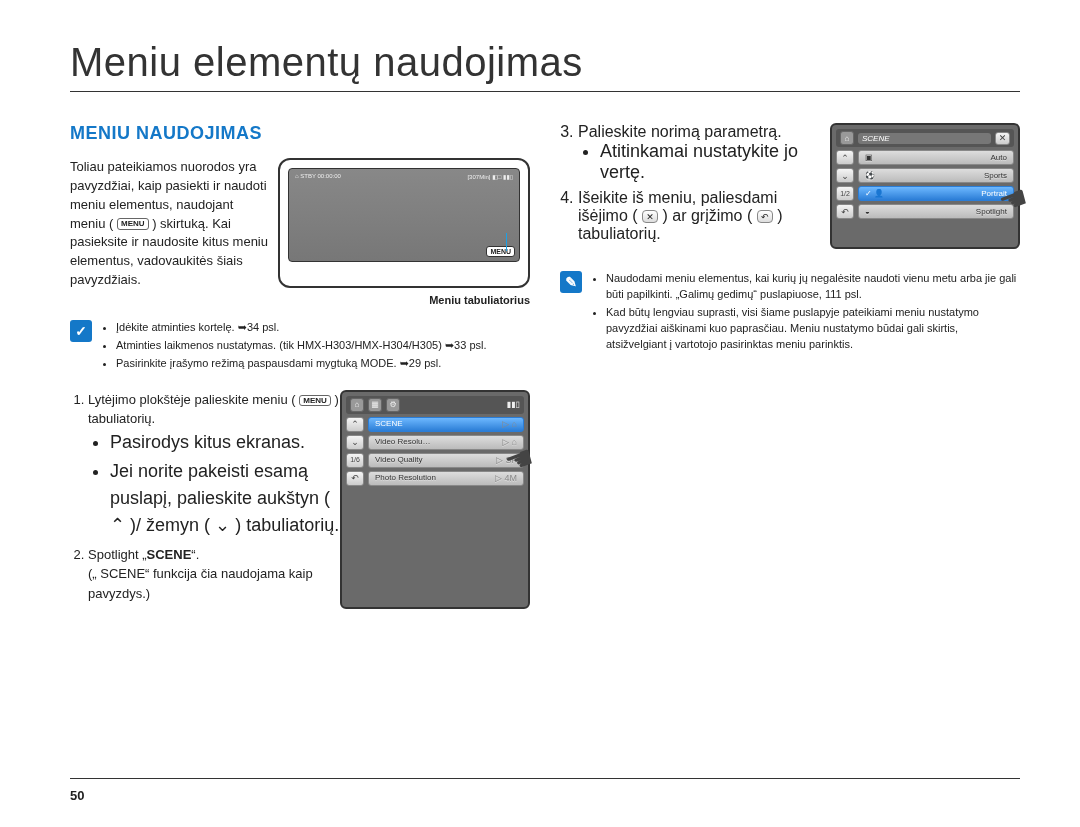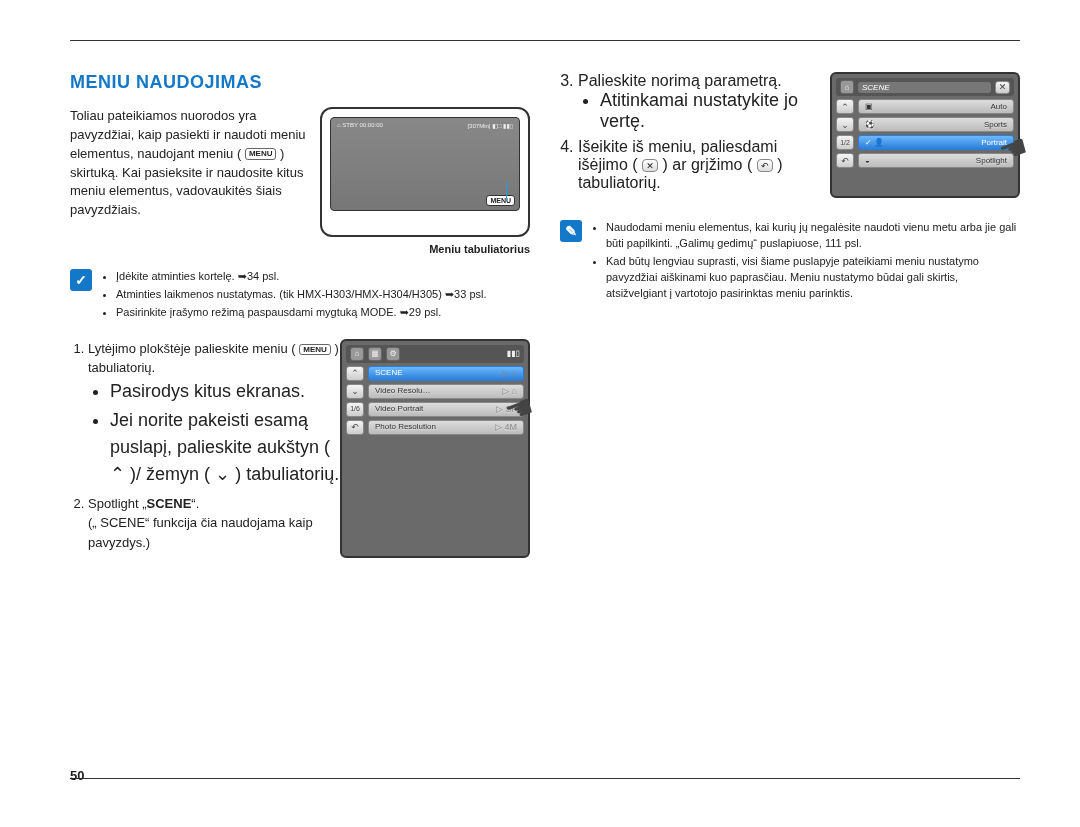--- a/index.html
+++ b/index.html
@@ -36,21 +36,21 @@
   .section-head {
     color: #1478c8;
     font-size: 18px;
     font-weight: 600;
     letter-spacing: 0.5px;
     margin-bottom: 14px;
   }
   .intro-row { display: flex; gap: 9px; align-items: flex-start; }
   .intro-text { flex: 1; font-size: 13px; line-height: 1.45; }
   .device {
-    width: 210px;
+    width: 252px;
     flex-shrink: 0;
   }
   .device-frame {
     border: 2px solid #333;
     border-radius: 12px;
     height: 130px;
     padding: 8px;
     position: relative;
     background: #fff;
   }
@@ -209,21 +209,21 @@
     position: absolute;
     right: -6px;
     top: 44px;
     font-size: 32px;
     color: #444;
     transform: rotate(-20deg);
   }
   .mini-hand.hand2 { top: 56px; right: -10px; }
   .page-num {
     position: absolute;
-    bottom: 44px;
+    bottom: 24px;
     left: 70px;
     font-size: 13px;
     font-weight: bold;
   }
   .footer-rule {
     position: absolute;
     bottom: 48px;
     left: 70px;
     right: 60px;
     border-top: 1px solid #333;
@@ -248,20 +248,21 @@
     font-size: 8px;
     font-style: italic;
     flex:1;
     margin: 0 4px;
   }
 </style>
 </head>
 <body>
 
 <div class="page">
+  <h1 class="title">Meniu elementų naudojimas</h1>
   <hr class="rule">
 
   <div class="columns">
 
     <div class="col-left">
       <div class="section-head">MENIU NAUDOJIMAS</div>
 
       <div class="intro-row">
         <div class="intro-text">
           <span>Toliau pateikiamos nuorodos yra pavyzdžiai, kaip pasiekti ir naudoti meniu elementus, naudojant meniu (</span>
@@ -330,21 +331,21 @@
           <div class="mini-row">
             <div class="mini-side-btn">⌄</div>
             <div class="mini-item">
                 <span>Video Resolu…</span>
                 <span class="chev">▷ ⌂</span>
               </div>
           </div>
           <div class="mini-row">
             <div class="mini-side-btn" style="font-size:7px">1/6</div>
             <div class="mini-item">
-                <span>Video Portrait</span>
+                <span>Video Quality</span>
                 <span class="chev">▷ SF</span>
               </div>
           </div>
           <div class="mini-row">
             <div class="mini-side-btn">↶</div>
             <div class="mini-item">
                 <span>Photo Resolution</span>
                 <span class="chev">▷ 4M</span>
               </div>
           </div>

